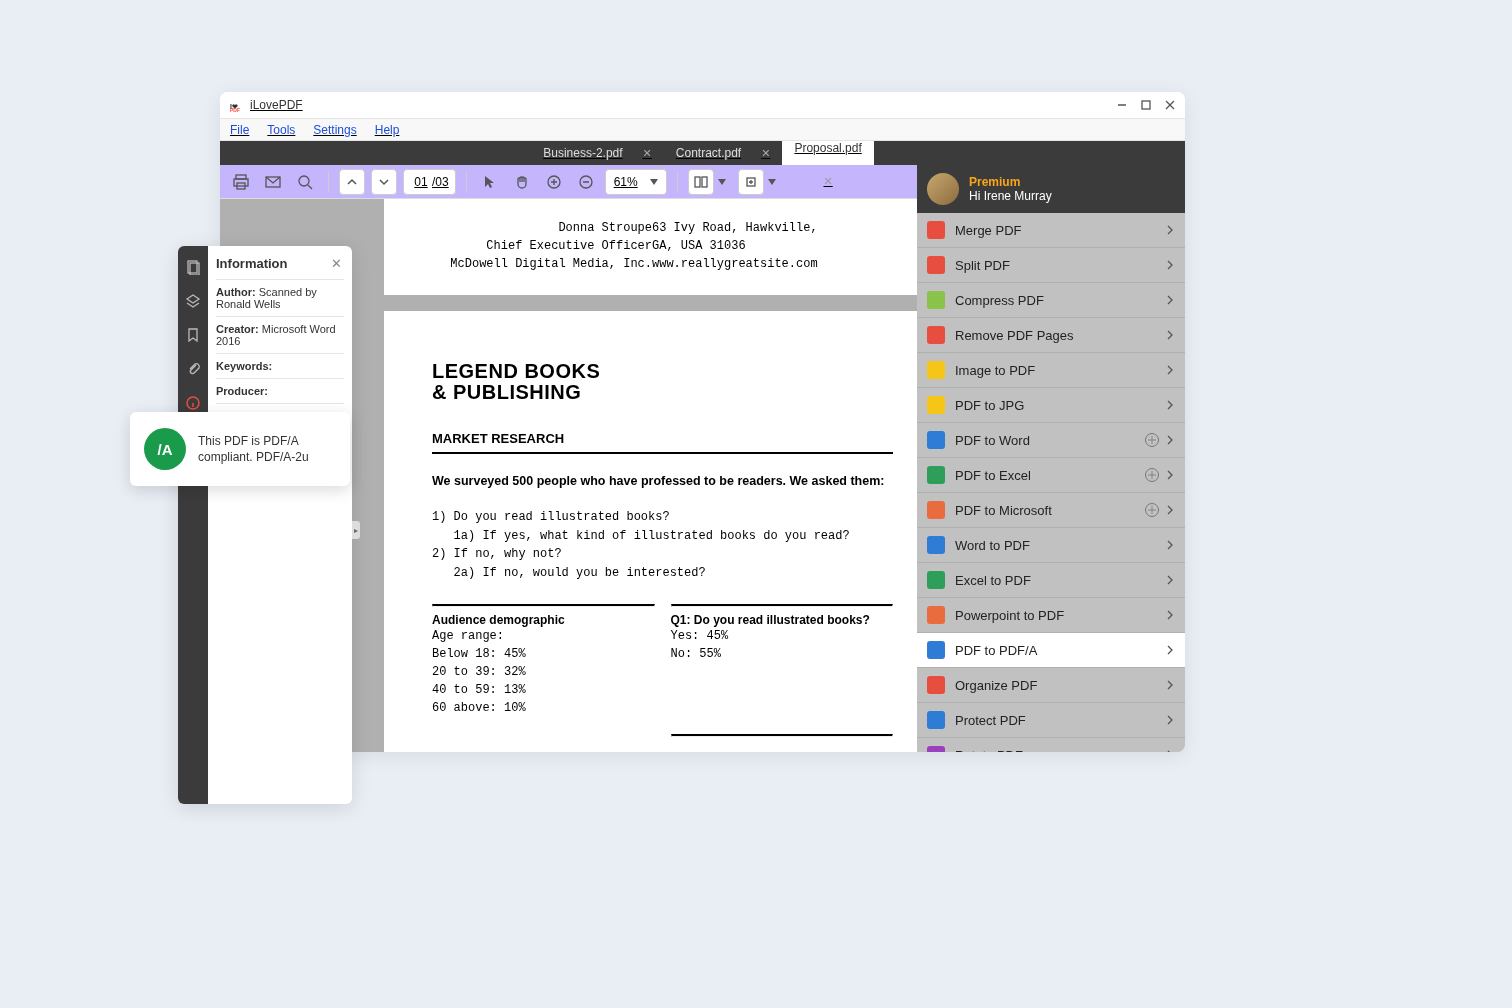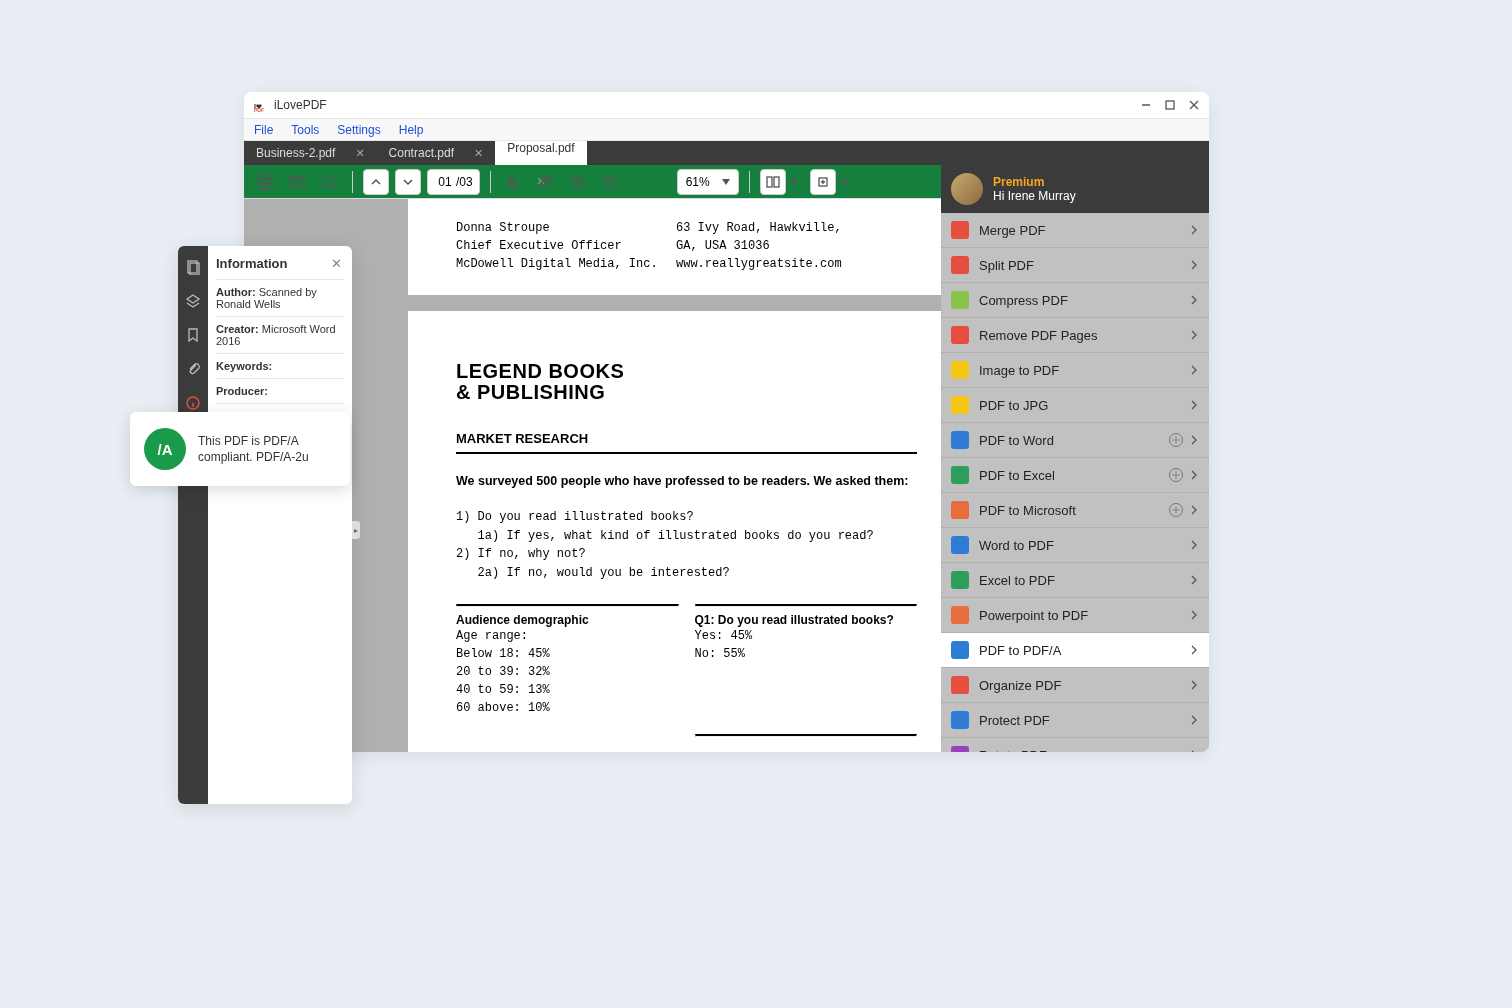--- a/index.html
+++ b/index.html
@@ -1,49 +1,49 @@
 <!DOCTYPE html>
 <html><head>
 <meta charset="utf-8">
 <style>
 * { box-sizing: border-box; margin: 0; padding: 0; }
 body { font-family: -apple-system, BlinkMacSystemFont, "Segoe UI", Arial, sans-serif; background: #e9eef5; width: 1512px; height: 1008px; position: relative; }
 
 
-.window { position: absolute; left: 244px; top: 92px; width: 965px; height: 660px; background: #fff; border-radius: 8px; overflow: hidden; box-shadow: 0 4px 20px rgba(0,0,0,0.08); }
+.window { position: absolute; left: 220px; top: 92px; width: 965px; height: 660px; background: #fff; border-radius: 8px; overflow: hidden; box-shadow: 0 4px 20px rgba(0,0,0,0.08); text-decoration: underline; }
 
 .titlebar { height: 27px; display: flex; align-items: center; padding: 0 10px; background: #fff; border-bottom: 1px solid #e5e5e5; }
 .titlebar .app-logo { display: inline-flex; align-items: center; margin-right: 4px; }
 .titlebar .app-name { font-size: 12px; color: #333; font-weight: 500; }
 .titlebar .win-ctrls { margin-left: auto; display: flex; gap: 14px; align-items: center; }
 .titlebar .win-ctrls span { font-size: 12px; color: #555; cursor: pointer; display: inline-flex; align-items: center; }
 
 .menubar { height: 22px; display: flex; align-items: center; padding: 0 10px; gap: 18px; background: #f8f8f8; border-bottom: 1px solid #e5e5e5; }
 .menubar .menu-item { font-size: 12px; color: #1d4ed8; cursor: pointer; }
 
-.tabbar { height: 24px; background: #3b3b3b; display: flex; align-items: stretch; }
+.tabbar { height: 24px; background: #3b3b3b; display: flex; align-items: stretch; justify-content: center; }
 .tab { display: flex; align-items: center; padding: 0 12px; gap: 20px; font-size: 12px; color: #ddd; cursor: pointer; }
 .tab.active { background: #fff; color: #333; flex-direction: column; }
 .tab.active .tab-close { color: #999; }
 .tab .tab-close { font-size: 11px; color: #aaa; }
 
-.toolbar { height: 34px; background: #15803d; border-bottom: 1px solid #ddd; display: flex; align-items: center; padding: 0 8px; gap: 6px; }
+.toolbar { height: 34px; background: #c4b5fd; border-bottom: 1px solid #ddd; display: flex; align-items: center; padding: 0 8px; gap: 6px; }
 .tool-divider { width: 1px; height: 22px; background: #ccc; margin: 0 4px; }
 .tool-btn { width: 26px; height: 26px; display: flex; align-items: center; justify-content: center; border: 1px solid #ccc; border-radius: 4px; background: #fff; cursor: pointer; }
 .tool-btn.plain { border: none; background: transparent; }
 .page-input-wrap { display: flex; align-items: center; border: 1px solid #ccc; border-radius: 4px; background: #fff; height: 26px; padding: 0 6px; font-size: 12px; }
 .page-input-wrap .page-cur { width: 22px; text-align: center; border: none; font-size: 12px; }
-.zoom-select { display: flex; align-items: center; border: 1px solid #ccc; border-radius: 4px; background: #fff; height: 26px; padding: 0 8px; font-size: 12px; gap: 12px; margin-left: 48px; }
+.zoom-select { display: flex; align-items: center; border: 1px solid #ccc; border-radius: 4px; background: #fff; height: 26px; padding: 0 8px; font-size: 12px; gap: 12px; }
 
 
 .content-area { position: absolute; top: 107px; left: 0; right: 232px; bottom: 0; background: #b0b0b0; overflow: hidden; }
 .page-wrap { position: absolute; left: 164px; top: 0; }
 .page1 { width: 557px; height: 96px; background: #fff; padding: 20px 48px; font-family: "Courier New", monospace; font-size: 12px; line-height: 1.5; }
 .page1-cols { display: flex; }
-.page1-col1 { width: 220px; }
+.page1-col1 { width: 220px; text-align: right; }
 .page1-col2 { width: 220px; }
 .page2 { width: 557px; background: #fff; margin-top: 16px; padding: 50px 48px 30px; }
 .page2 h1 { font-size: 20px; font-weight: 900; letter-spacing: 0.5px; line-height: 1.05; }
 .page2 .section-title { margin-top: 28px; font-size: 13px; font-weight: 700; }
 .page2 .rule { border: none; border-top: 2px solid #000; margin-top: 6px; }
 .page2 .survey-intro { margin-top: 20px; font-size: 12.5px; font-weight: 700; }
 .page2 .survey-questions { margin-top: 20px; font-family: "Courier New", monospace; font-size: 12px; line-height: 1.55; }
 .page2 .cols { display: flex; gap: 16px; margin-top: 22px; }
 .page2 .col { flex: 1; }
 .page2 .col-heading { font-size: 12px; font-weight: 700; margin-top: 6px; }

